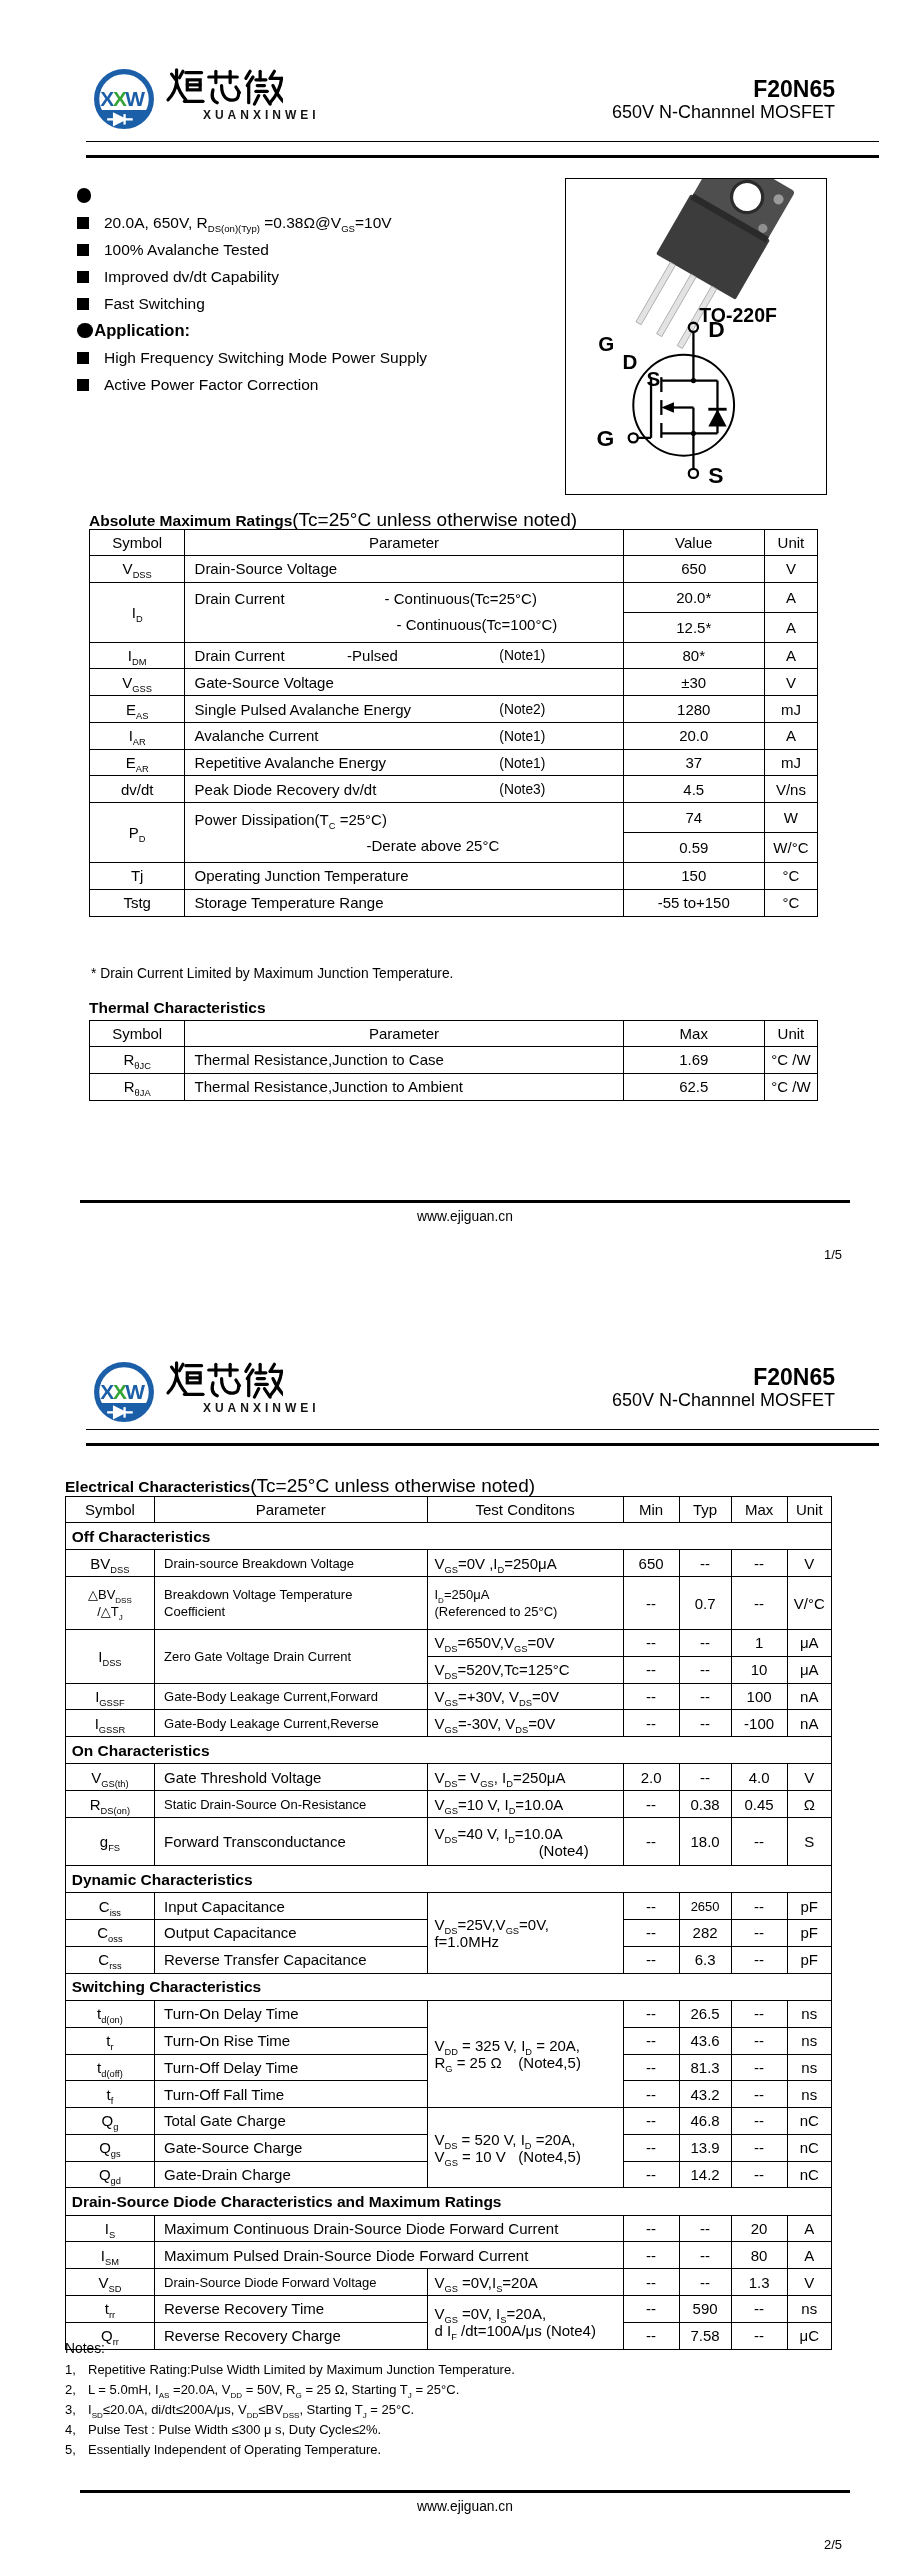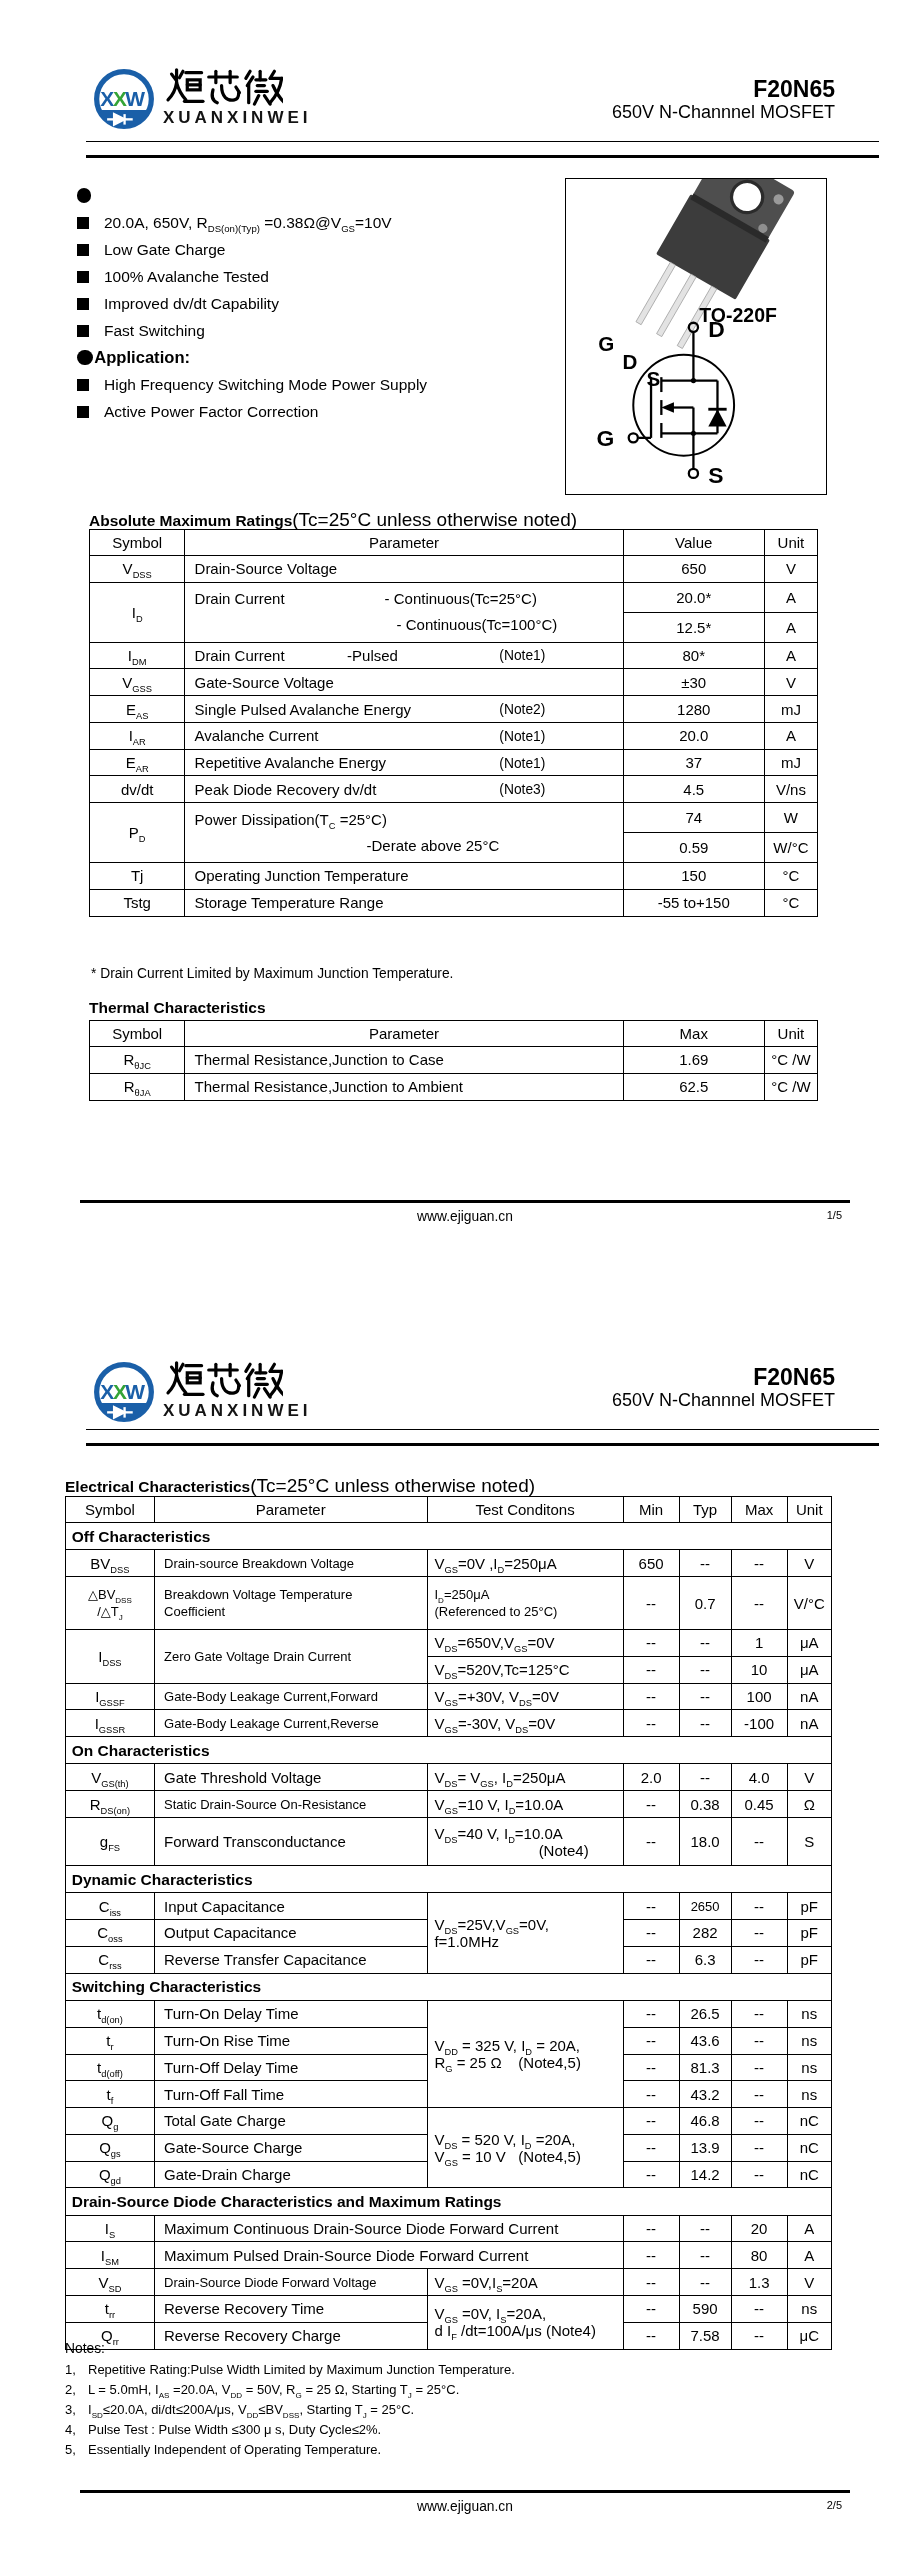--- a/index.html
+++ b/index.html
@@ -3,21 +3,21 @@
 <meta charset="utf-8">
 <style>
   html,body{margin:0;padding:0;background:#ffffff;}
   body{width:910px;height:2576px;position:relative;font-family:"Liberation Sans","DejaVu Sans",sans-serif;color:#000;}
   .page{position:absolute;left:0;width:910px;height:1288px;background:#fff;overflow:hidden;}
   #page1{top:0;} #page2{top:1288px;}
 
   
   .brandrow{position:absolute;left:92px;top:67px;display:flex;gap:6.9px;align-items:flex-start;}
   .brandtxt{display:flex;flex-direction:column;}
-  .brand-en{font-size:17px;font-weight:bold;letter-spacing:4px;color:#141414;margin-top:1.1px;}
+  .brand-en{font-size:12px;font-weight:bold;letter-spacing:4px;color:#141414;margin-top:1.1px;margin-left:40px;}
   .partblock{position:absolute;right:75px;top:78px;text-align:right;}
   .partnum{font-size:23px;font-weight:bold;line-height:23px;}
   .partsub{font-size:18px;line-height:23px;}
   .rule{position:absolute;left:86px;width:793px;background:#000;}
   .rule.thin{height:1.1px;}
   .rule.thick{height:3.4px;}
 
   
   .features{position:absolute;left:77px;top:182px;list-style:none;margin:0;padding:0;}
   .features li{display:flex;align-items:center;height:27px;font-size:15.5px;}
@@ -54,21 +54,21 @@
   
   .notes{position:absolute;left:65px;}
   .notes .ntitle{font-size:13.8px;margin-bottom:6.9px;}
   .notes ol{list-style:none;margin:0;padding:0;}
   .notes li{font-size:13px;line-height:13.8px;margin-bottom:6.3px;display:flex;}
   .notes .nnum{width:23px;flex:0 0 auto;}
 
   
   .f-line{position:absolute;left:80px;width:770px;height:2.9px;background:#000;}
   .f-url{position:absolute;left:80px;width:770px;text-align:center;font-size:13.8px;}
-  .f-page{position:absolute;right:68px;font-size:11px;}
+  .f-page{position:absolute;right:68px;font-size:13px;margin-top:38px;}
 </style>
 </head>
 <body>
 
 <section class="page" id="page1">
 
   <div class="brandrow">
     <svg width="64" height="64" viewBox="0 0 110 110">
       <circle cx="55" cy="55" r="47" fill="#fff" stroke="#1a5fa8" stroke-width="9"></circle>
       <path d="M12 74 A47 47 0 0 0 98 74 Z" fill="#1a5fa8"></path>
@@ -137,24 +137,20 @@
       <li class="intro">
         <span class="b-dot"></span>
         <span></span>
       </li>
       <li>
         <span class="b-square"></span>
         <span>20.0A, 650V, R<sub>DS(on)(Typ)</sub> =0.38Ω@V<sub>GS</sub>=10V</span>
       </li>
       <li>
         <span class="b-square"></span>
-        <span>Low Gate Charge</span>
-      </li>
-      <li>
-        <span class="b-square"></span>
         <span>100% Avalanche Tested</span>
       </li>
       <li>
         <span class="b-square"></span>
         <span>Improved dv/dt Capability</span>
       </li>
       <li>
         <span class="b-square"></span>
         <span>Fast Switching</span>
       </li>

